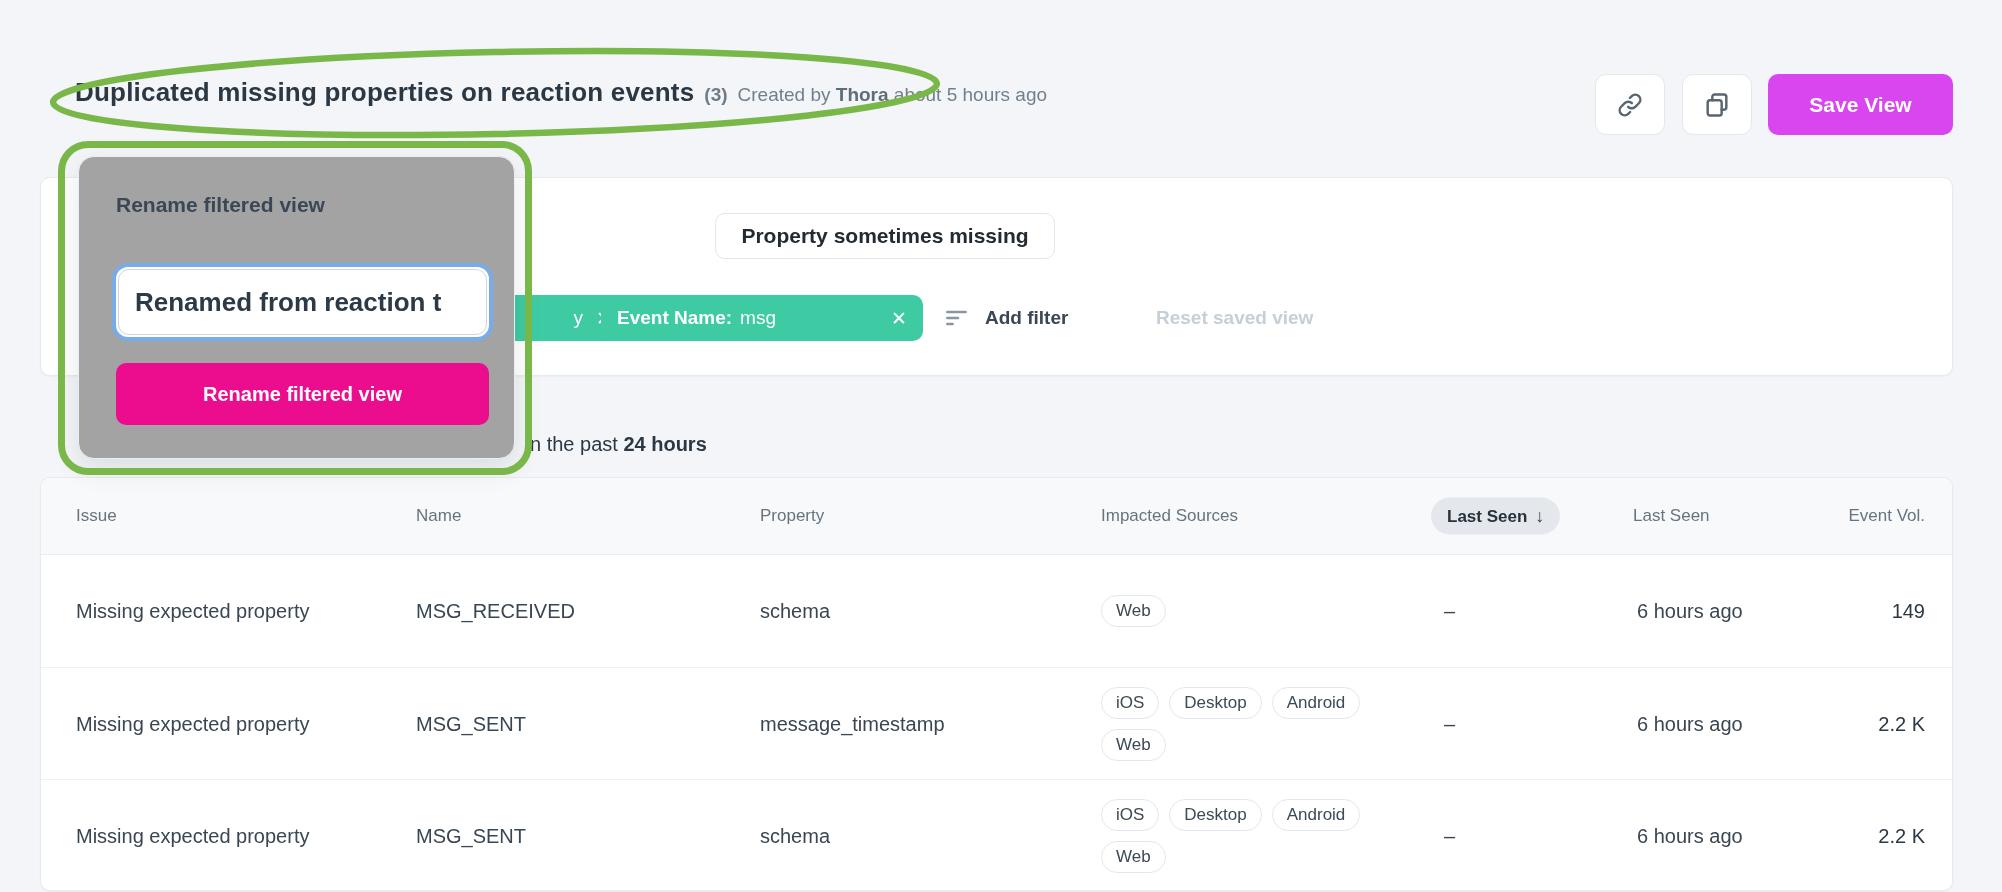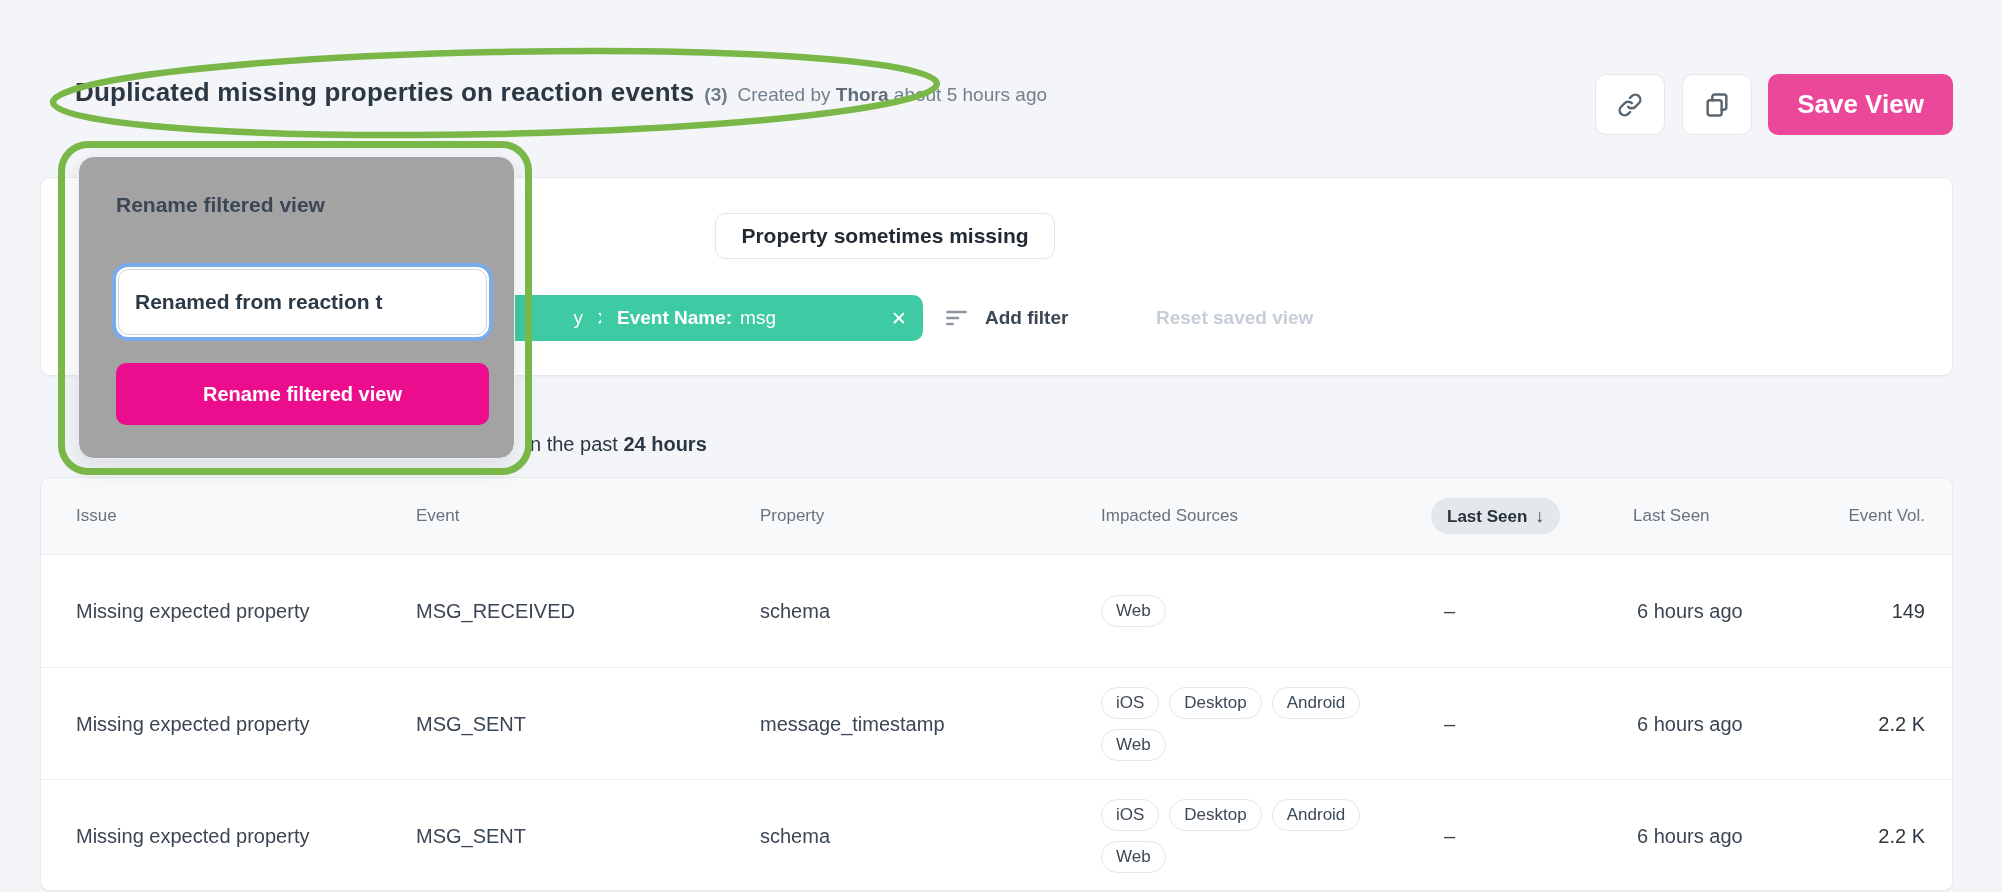--- a/index.html
+++ b/index.html
@@ -21,21 +21,21 @@
   .icon-btn {
     position:absolute; top:30px; width:70px; height:61px; background:#fff;
     border:1px solid #e4e8ec; border-radius:11px; display:flex; align-items:center; justify-content:center;
     cursor:pointer;
   }
   .icon-btn svg { stroke:#59656f; fill:none; stroke-width:2.1; stroke-linecap:round; stroke-linejoin:round; }
   .btn-link { left:1595px; }
   .btn-copy { left:1682px; }
   .btn-save {
     position:absolute; top:30px; left:1768px; width:185px; height:61px;
-    background:#ec4899; color:#fff; font-size:26px; font-weight:bold;
+    background:#d946ef; color:#fff; font-size:21px; font-weight:bold;
     border:none; border-radius:10px; font-family:inherit; cursor:default;
   }
 
   
   .ellipse-annotation { position:absolute; left:35px; top:0; z-index:20; pointer-events:none; }
   .rect-annotation {
     position:absolute; left:58px; top:97px; width:474px; height:334px;
     border:7px solid #79b749; border-radius:30px; z-index:20; pointer-events:none;
   }
 
@@ -84,21 +84,21 @@
     background:#a3a3a3; border:1px solid #eceff2; border-radius:16px;
     box-shadow:0 10px 28px rgba(20,30,40,.10); z-index:10;
   }
   .popup-heading { position:absolute; left:37px; top:36px; font-size:21px; font-weight:bold; color:#3b4754; }
   .rename-input-wrap {
     position:absolute; left:33px; top:106px; width:381px; height:78px;
     border:4px solid #78abe9; border-radius:16px; background:#fff; display:flex;
   }
   .rename-input {
     flex:1; margin:2px; border:1px solid #cfd7de; border-radius:11px;
-    font-family:inherit; font-size:21px; font-weight:600; color:#2c3a47;
+    font-family:inherit; font-size:26px; font-weight:600; color:#2c3a47;
     padding:0 16px; outline:none; min-width:0; background:#fff;
   }
   .rename-btn {
     position:absolute; left:37px; top:206px; width:373px; height:62px;
     background:#ec0d8e; color:#fff; border:none; border-radius:10px;
     font-family:inherit; font-size:20px; font-weight:bold; cursor:pointer;
   }
 
   
   .table-card {
@@ -194,21 +194,21 @@
     <div class="popup-heading">Rename filtered view</div>
     <div class="rename-input-wrap">
       <input class="rename-input" type="text" value="Renamed from reaction t" style="">
     </div>
     <button class="rename-btn">Rename filtered view</button>
   </div>
 
   <div class="table-card">
     <div class="thead">
       <div class="hcell h-issue">Issue</div>
-      <div class="hcell h-event">Event</div>
+      <div class="hcell h-event">Name</div>
       <div class="hcell h-property">Property</div>
       <div class="hcell h-sources">Impacted Sources</div>
       <div class="hcell h-first">
         <span>Last Seen</span>
         <span class="sort-arrow">↓</span>
       </div>
       <div class="hcell h-last">Last Seen</div>
       <div class="hcell h-vol">Event Vol.</div>
     </div>
     <div id="table-rows">

